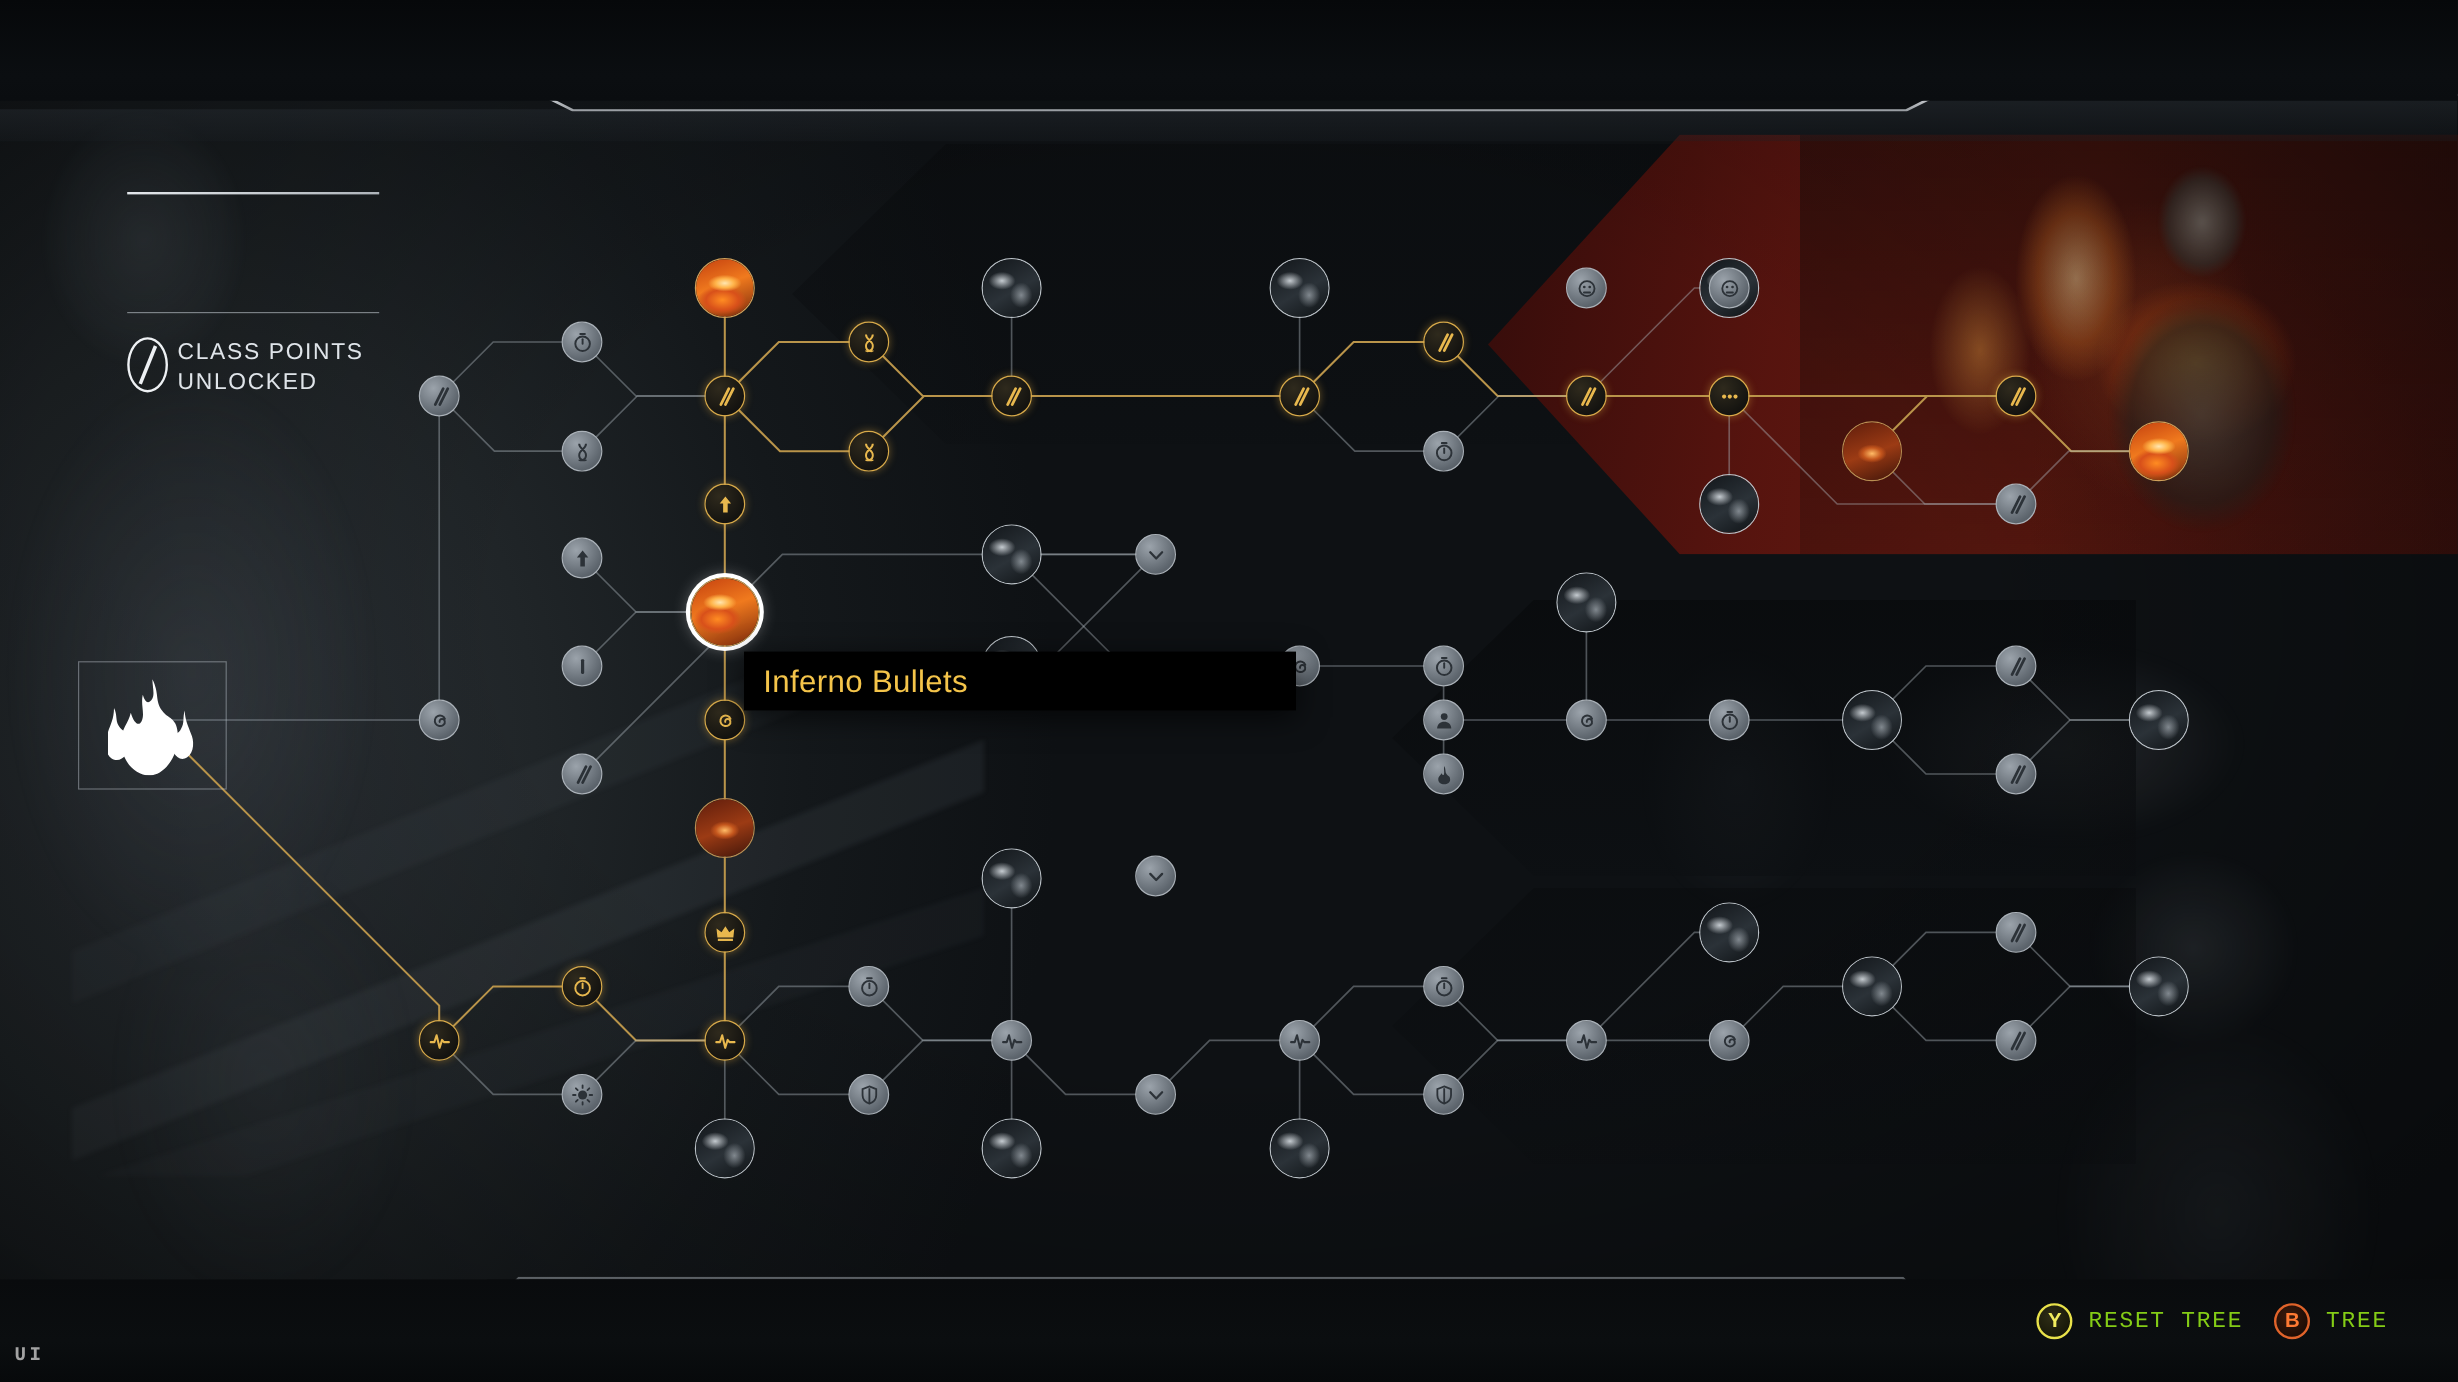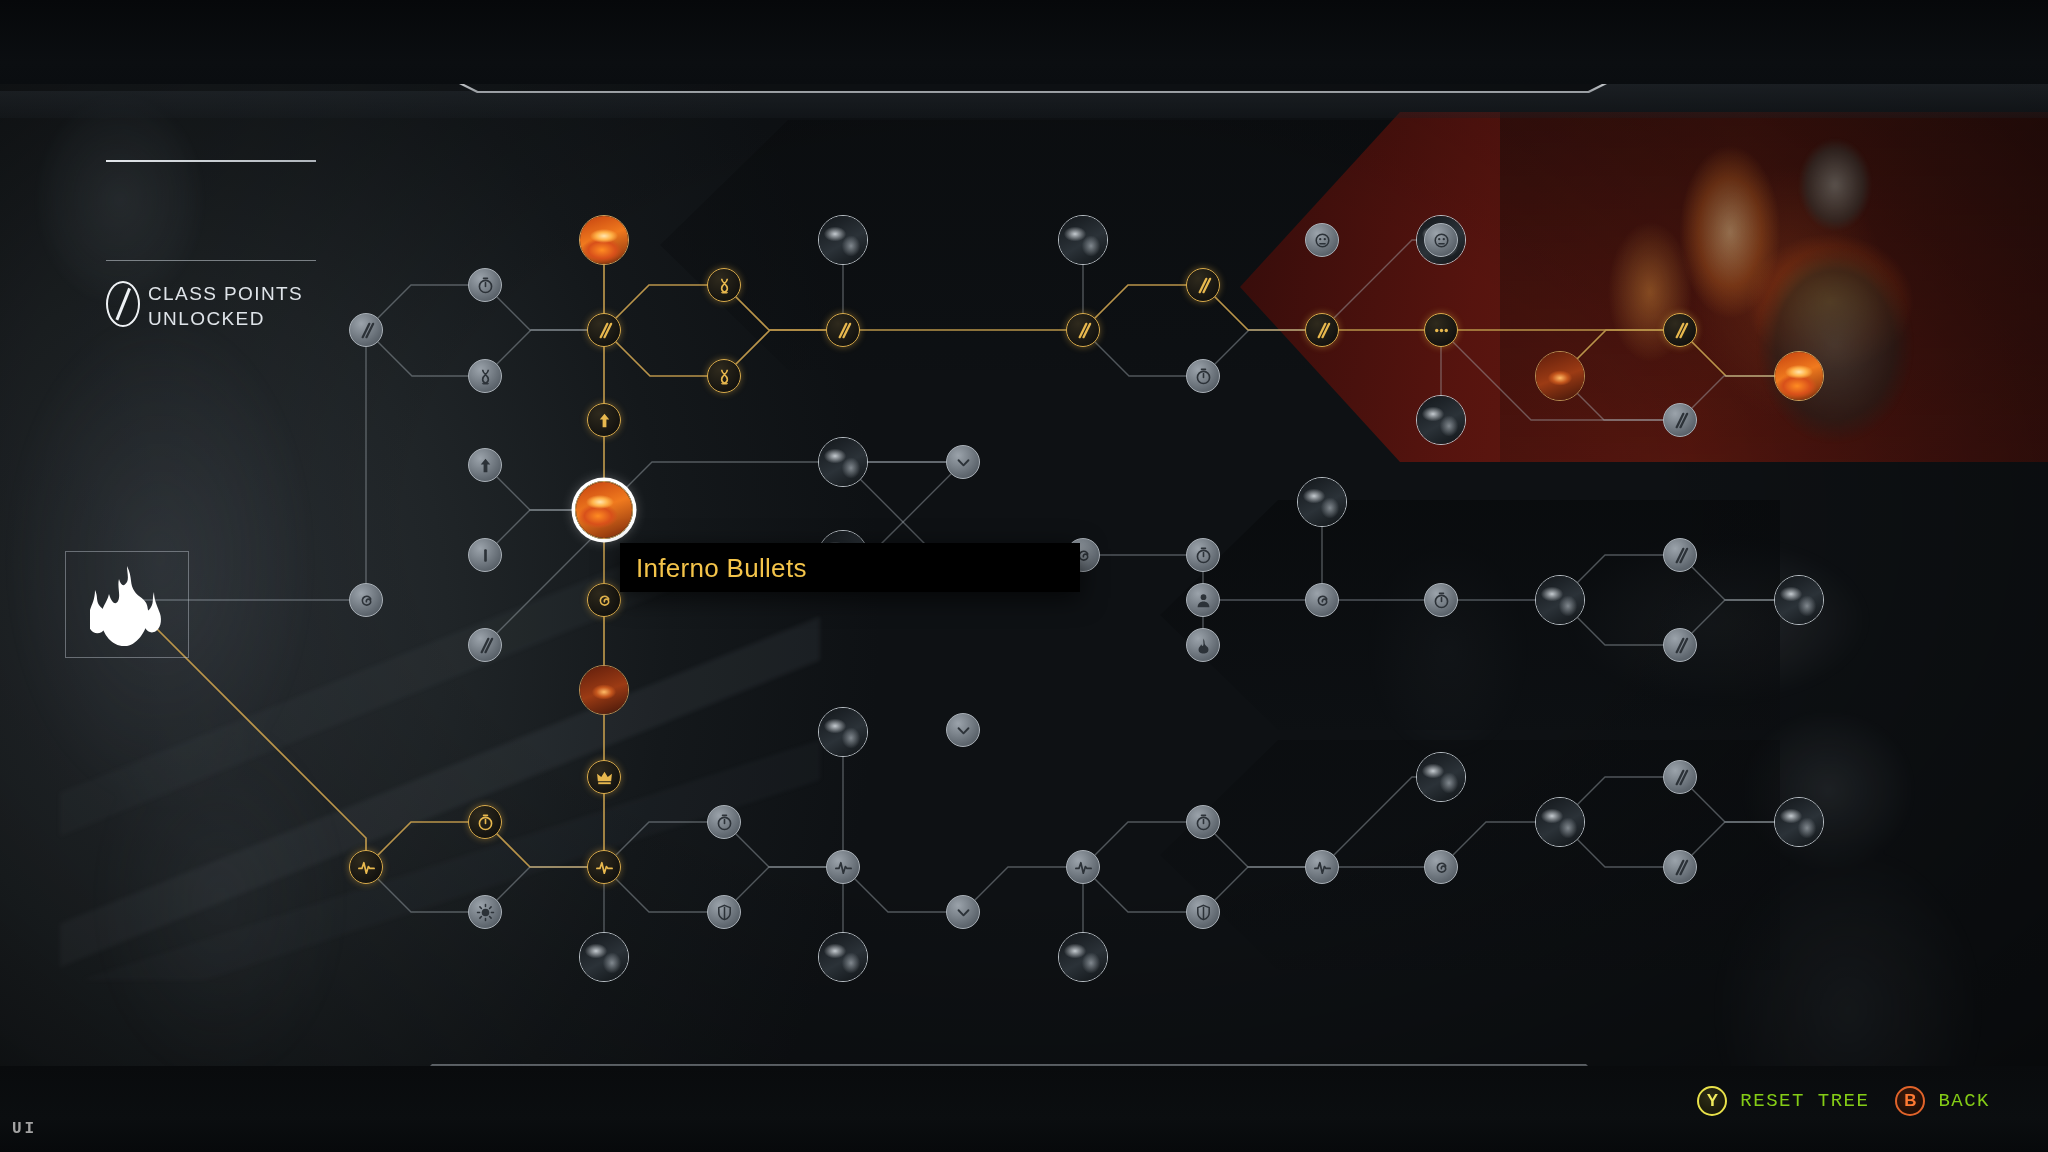--- a/index.html
+++ b/index.html
@@ -864,19 +864,19 @@
 
   <div class="ftr-band"></div>
   <div class="ftr-div"></div>
   <div class="footer-actions">
     <div class="fa">
       <div class="fa-btn y">Y</div>
       <div class="fa-label">RESET TREE</div>
     </div>
     <div class="fa">
       <div class="fa-btn b">B</div>
-      <div class="fa-label">BACK</div>
+      <div class="fa-label">TREE</div>
     </div>
   </div>
 
   <div class="ui-watermark">UI</div>
   <div class="vignette"></div>
 </div>
 
 </body></html>

